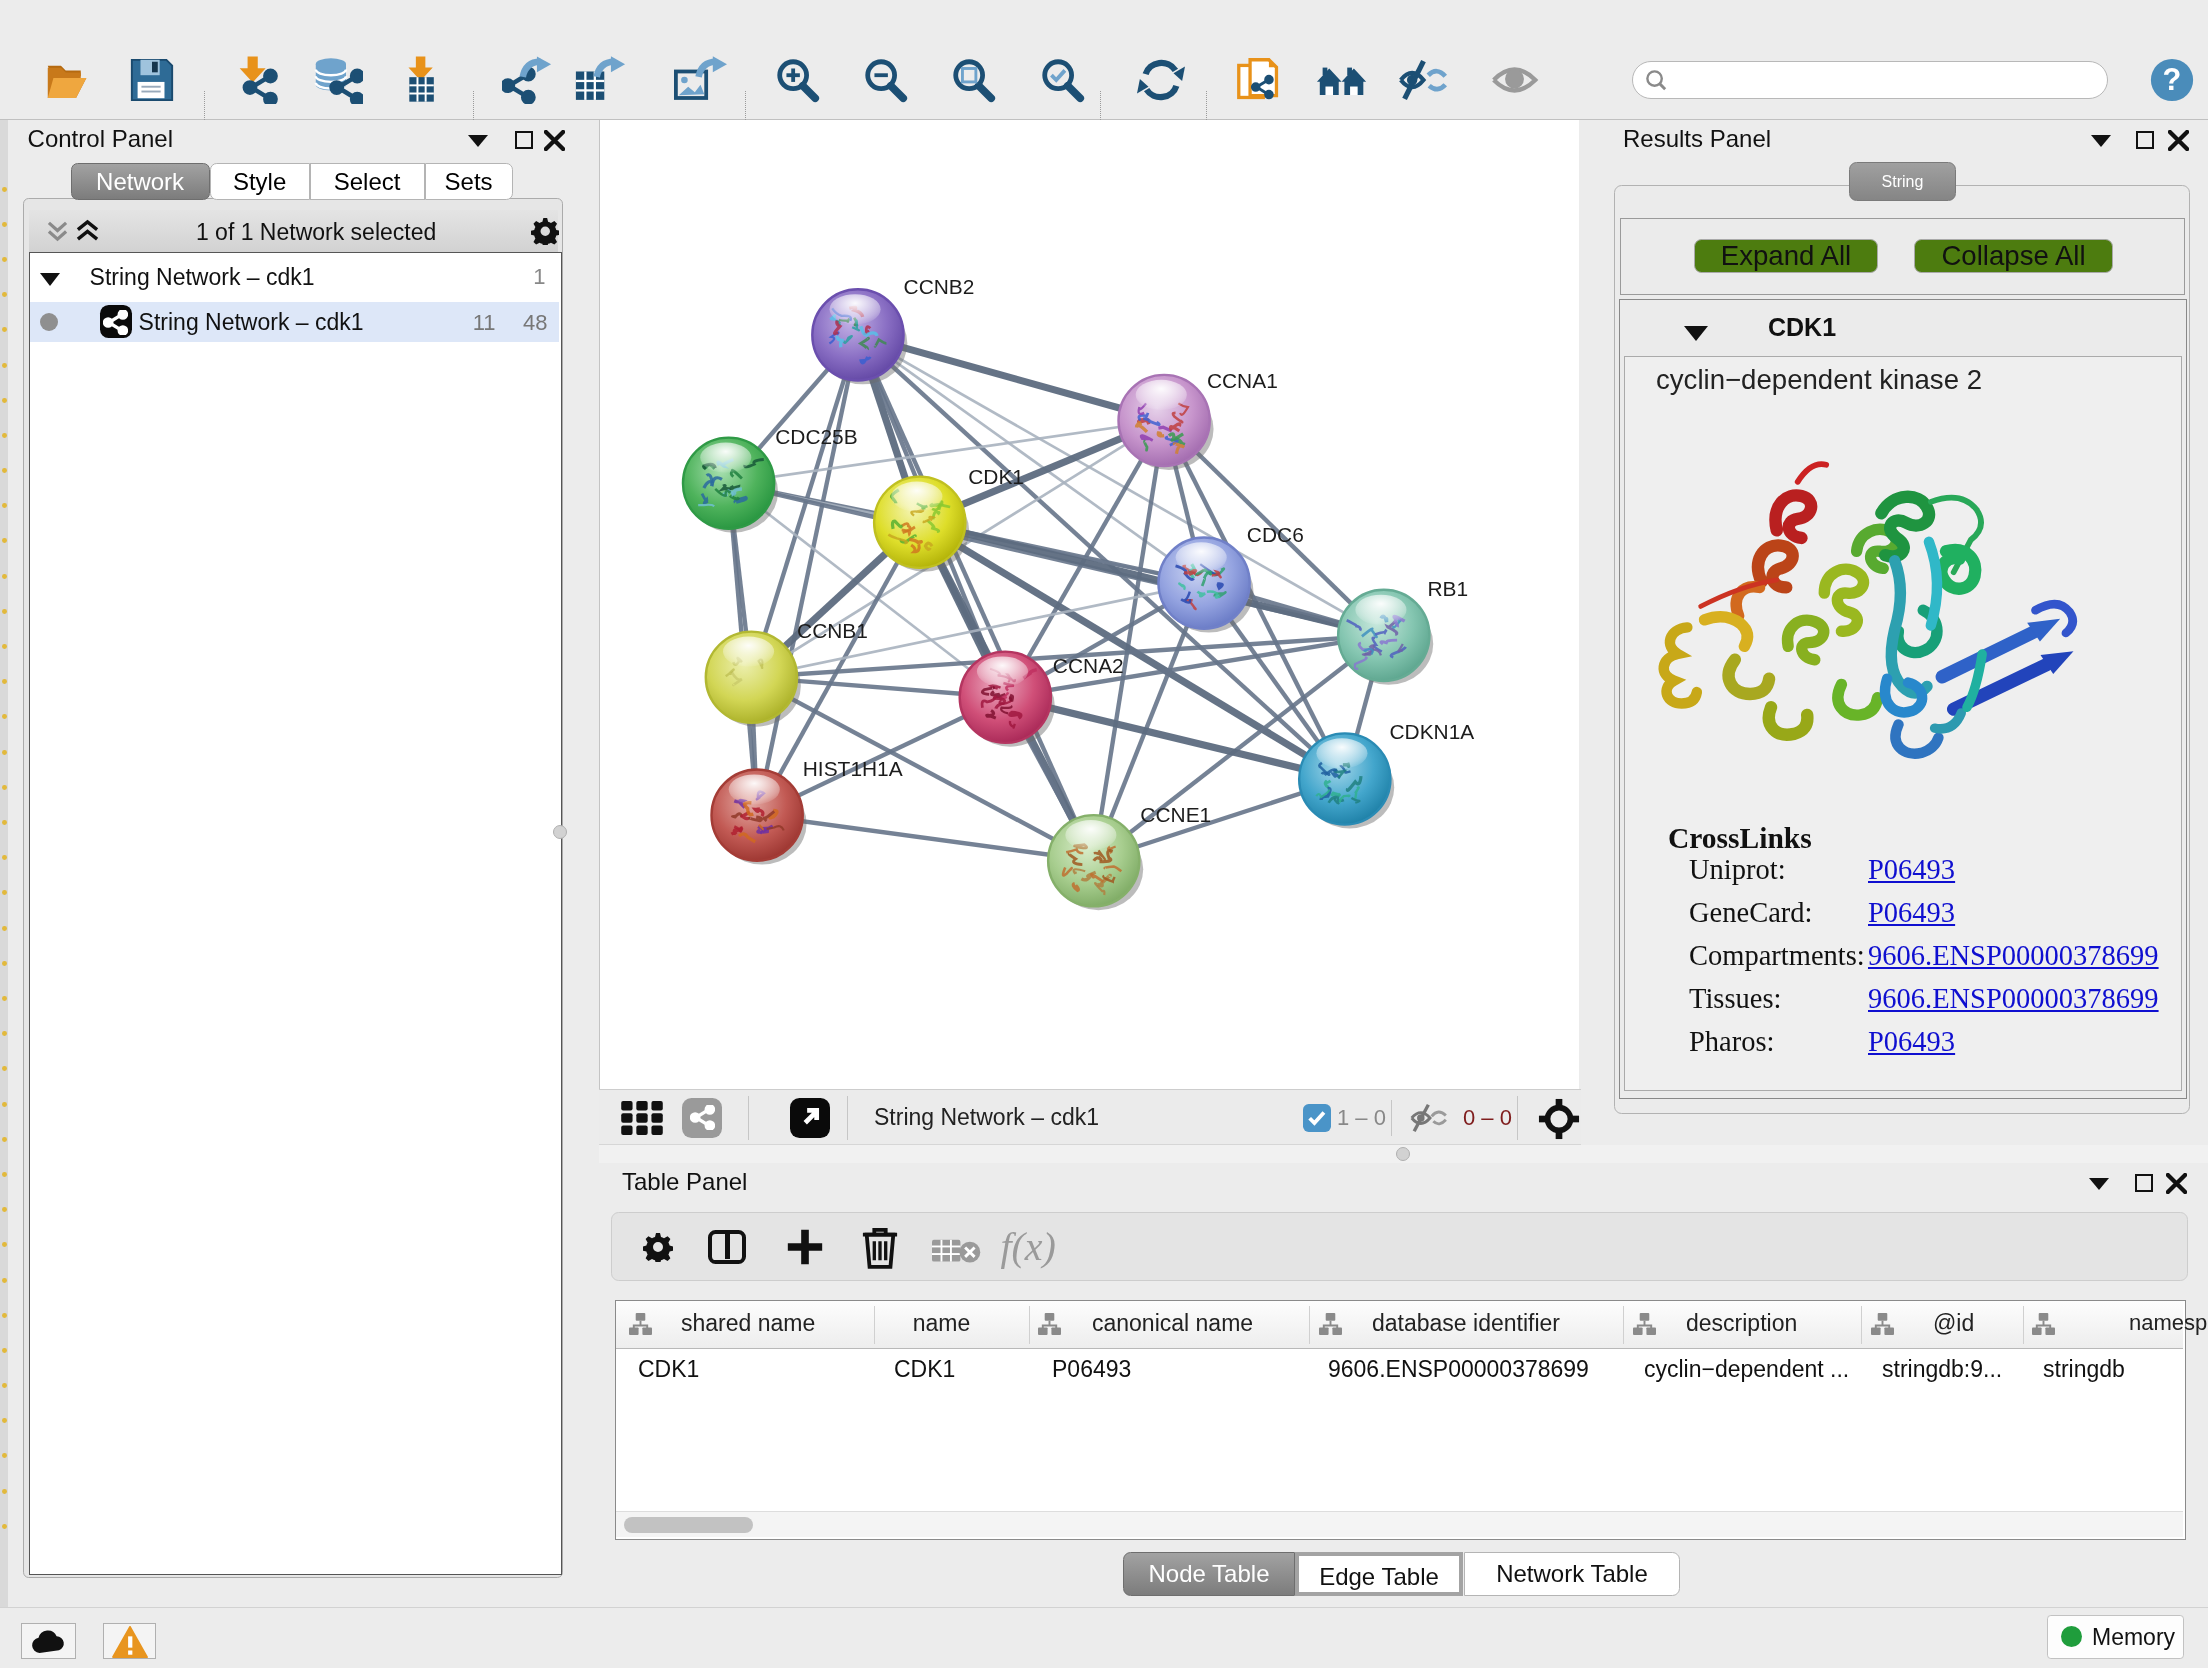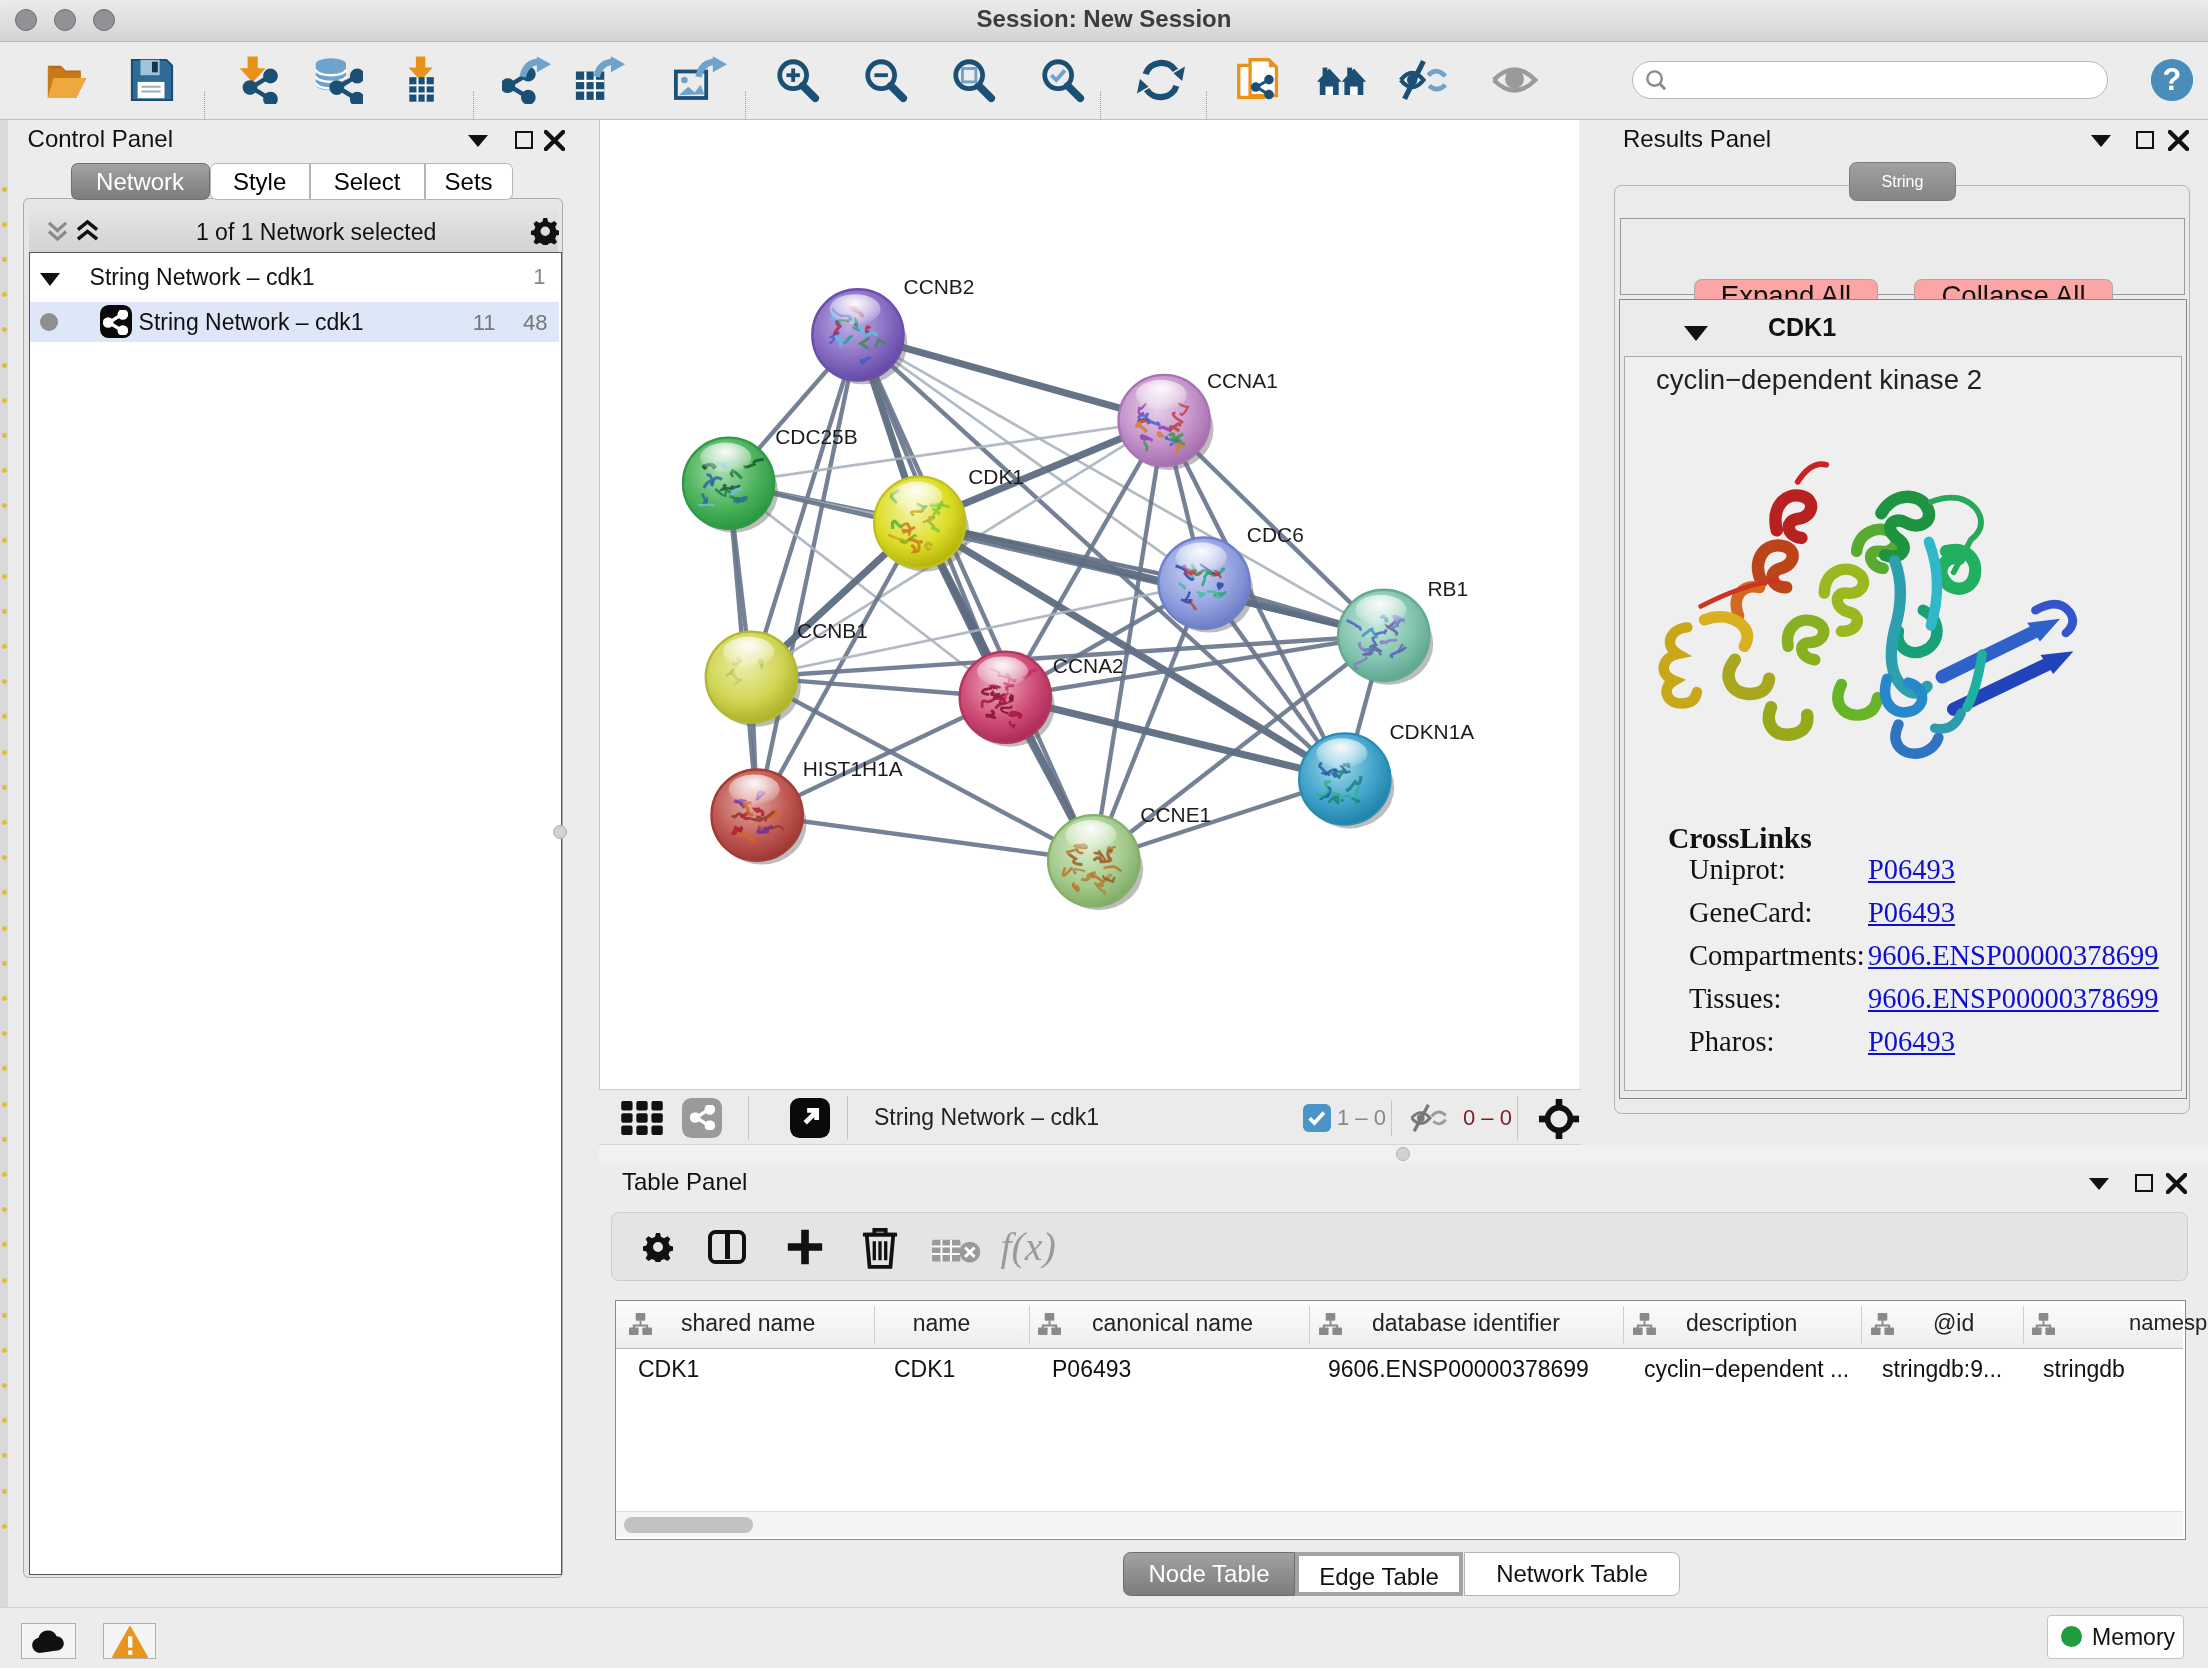--- a/index.html
+++ b/index.html
@@ -1,30 +1,24 @@
 <!DOCTYPE html>
 <html style="font-size:15px"><head><meta charset="utf-8"><style>
 * { margin:0; padding:0; box-sizing:border-box; }
 html,body { width:2208px; height:1668px; font-family:"Liberation Sans",sans-serif; background:#ececec; }
 #app { position:relative; width:2208px; height:1668px; overflow:hidden; }
 .abs { position:absolute; }
 .vsep { position:absolute; top:49px; height:61px; border-left:1.9px dotted #9a9a9a; }
-.wbtn { position:absolute; font-size:26px; color:#111; background:#fca5a5; border:1.4px solid #a9a9a9; border-radius:7.6px; text-align:center;margin-top:40px; }
+.wbtn { position:absolute; font-size:26px; color:#111; background:#4d7c0f; border:1.4px solid #a9a9a9; border-radius:7.6px; text-align:center; }
 .ptitle { font-size:24px; color:#111; }
 .link { color:#0f0fd0; text-decoration:underline; }
 </style></head>
 <body>
 <div id="app">
 
-<div class="abs" style="left:0;top:0;width:2208px;height:42px;background:linear-gradient(#ebebeb,#d4d4d4);border-bottom:1.9px solid #b4b4b4;border-radius:9.5px 9.5px 0 0">
-  <div class="abs" style="left:15px;top:8.6px;width:22px;height:22px;border-radius:50%;background:#919196;border:1.4px solid #6e6e72"></div>
-  <div class="abs" style="left:54px;top:8.6px;width:22px;height:22px;border-radius:50%;background:#919196;border:1.4px solid #6e6e72"></div>
-  <div class="abs" style="left:93px;top:8.6px;width:22px;height:22px;border-radius:50%;background:#919196;border:1.4px solid #6e6e72"></div>
-  <div class="abs" style="left:0;top:4.8px;width:2208px;text-align:center;font-size:24px;font-weight:bold;color:#3c3c3c">Session: New Session</div>
-</div>
 
 <div class="abs" style="left:0;top:42px;width:2208px;height:78px;background:#ececec;border-bottom:1.9px solid #c0c0c0">
   <div class="abs" style="left:1632px;top:19px;width:476px;height:38px;background:#fff;border:1.9px solid #b8b8b8;border-radius:21px">
     <svg width="25" height="25" viewBox="0 0 26 26" style="position:absolute;left:11.4px;top:5.7px">
           <circle cx="11" cy="11" r="7.5" fill="none" stroke="#8a8a8a" stroke-width="2.5"></circle>
           <line x1="16" y1="16" x2="22" y2="22" stroke="#8a8a8a" stroke-width="3"></line>
         </svg>
   </div>
 </div>
 <div class="abs" style="left:0;top:42px;width:2208px;height:78px">

